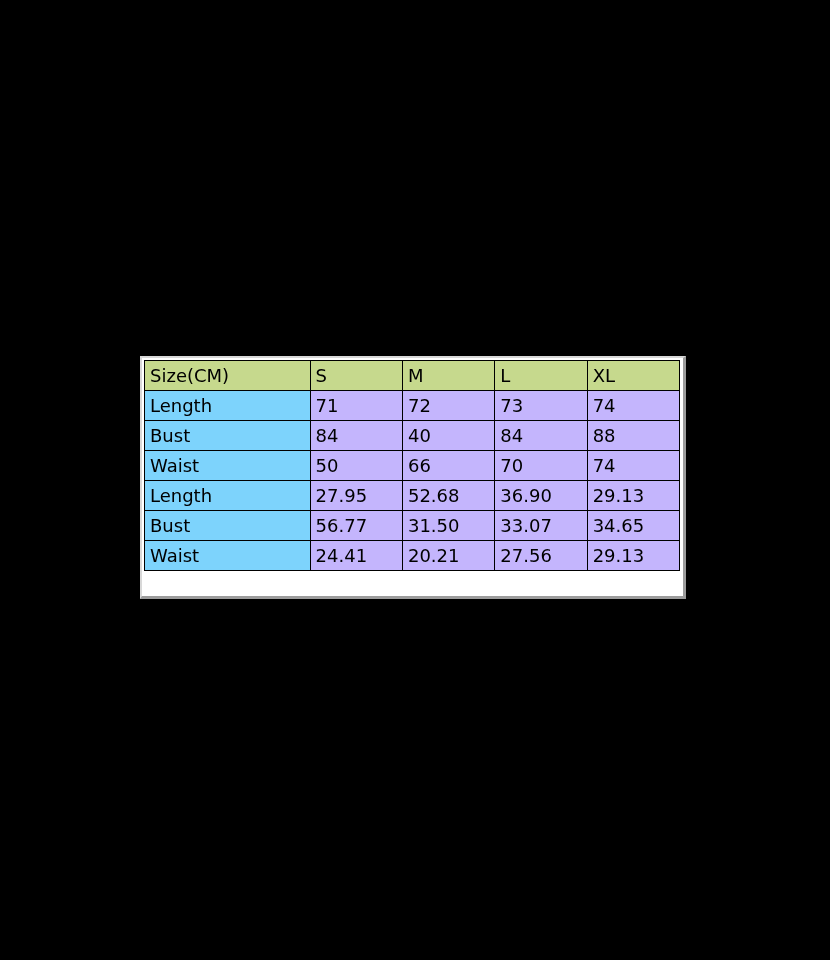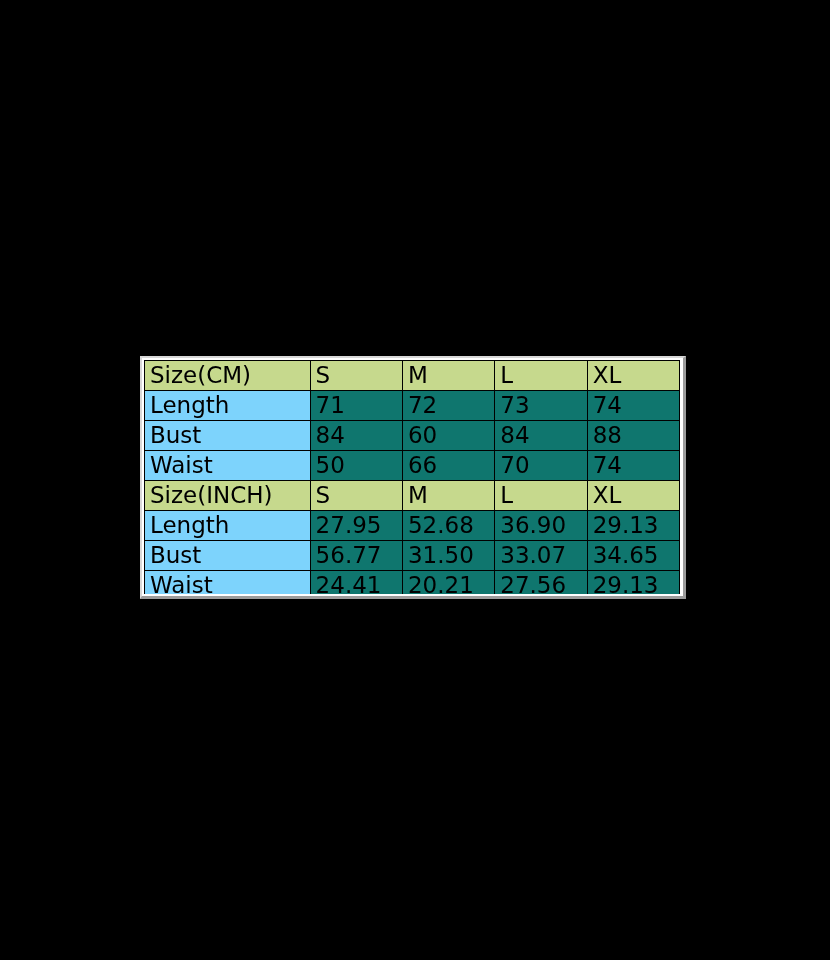--- a/index.html
+++ b/index.html
@@ -48,41 +48,41 @@
     background: #ffffff;
   }
 
   table.size-table col.c-label { width: 165px; }
   table.size-table col.c-size  { width: 92px; }
 
   table.size-table td {
     border: 1px solid #000000;
     height: 29px;
     padding: 0 0 0 5px;
-    font-size: 23px;
+    font-size: 18px;
     line-height: 29px;
     color: #000000;
     text-align: left;
     vertical-align: middle;
     white-space: nowrap;
     overflow: hidden;
   }
 
   
   tr.row-header td {
     background: #c6d98d;
   }
 
   
   tr.row-data td.label-cell {
     background: #7dd3fc;
   }
 
   tr.row-data td.value-cell {
-    background: #0f766e;
+    background: #c4b5fd;
   }
 
   
   tr.row-header td.label-cell {
     background: #c6d98d;
   }
 </style>
 </head>
 <body>
 
@@ -110,40 +110,33 @@
           <td class="label-cell">Length</td>
           <td class="value-cell">71</td>
           <td class="value-cell">72</td>
           <td class="value-cell">73</td>
           <td class="value-cell">74</td>
         </tr>
 
         <tr class="row-data">
           <td class="label-cell">Bust</td>
           <td class="value-cell">84</td>
-          <td class="value-cell">60</td>
+          <td class="value-cell">40</td>
           <td class="value-cell">84</td>
           <td class="value-cell">88</td>
         </tr>
 
         <tr class="row-data">
           <td class="label-cell">Waist</td>
           <td class="value-cell">50</td>
           <td class="value-cell">66</td>
           <td class="value-cell">70</td>
           <td class="value-cell">74</td>
         </tr>
 
-        <tr class="row-header">
-          <td class="label-cell">Size(INCH)</td>
-          <td class="value-cell">S</td>
-          <td class="value-cell">M</td>
-          <td class="value-cell">L</td>
-          <td class="value-cell">XL</td>
-        </tr>
 
         <tr class="row-data">
           <td class="label-cell">Length</td>
           <td class="value-cell">27.95</td>
           <td class="value-cell">52.68</td>
           <td class="value-cell">36.90</td>
           <td class="value-cell">29.13</td>
         </tr>
 
         <tr class="row-data">

